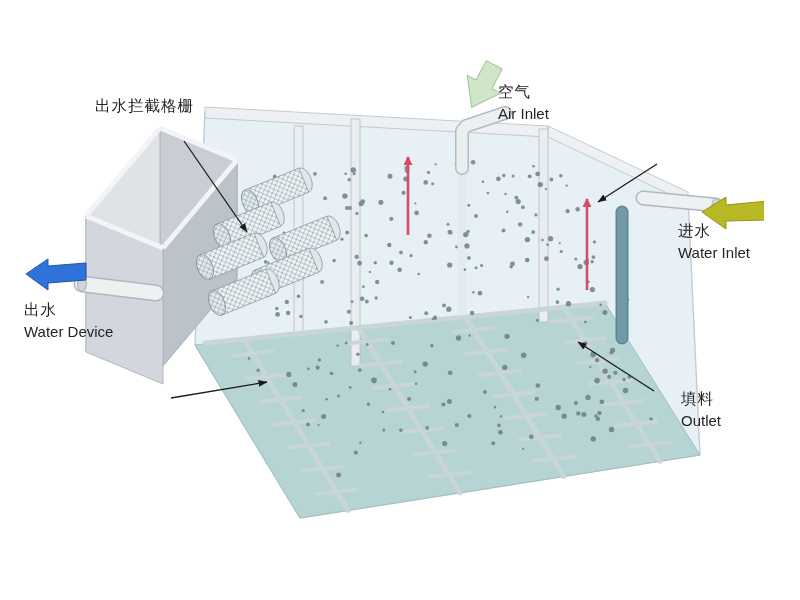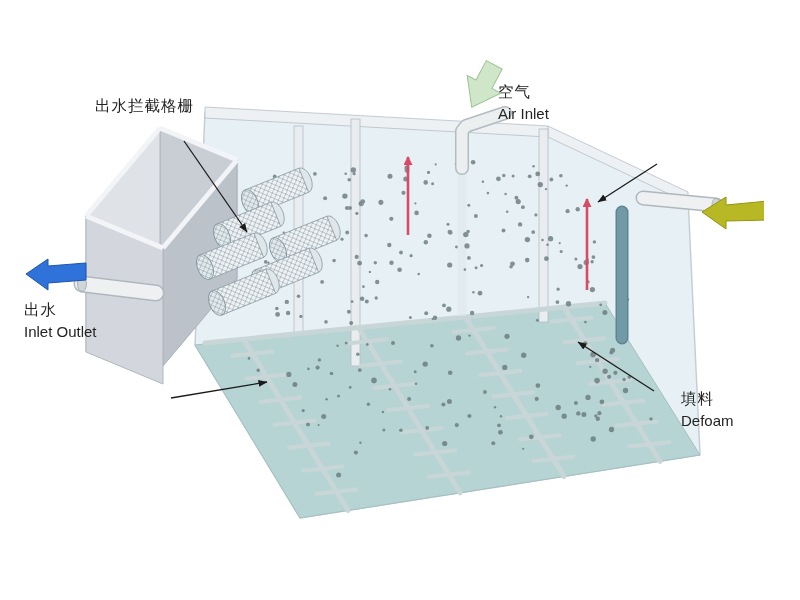--- a/index.html
+++ b/index.html
@@ -379,21 +379,25 @@
     </g>
   </svg>
 
   <div class="lbl" style="left:95px;top:94px">
     <div class="zh">出水拦截格栅</div>
   </div>
   <div class="lbl" style="left:498px;top:80px">
     <div class="zh">空气</div>
     <div class="en">Air Inlet</div>
   </div>
+  <div class="lbl" style="left:678px;top:219px">
+    <div class="zh">进水</div>
+    <div class="en">Water Inlet</div>
+  </div>
   <div class="lbl" style="left:24px;top:298px">
     <div class="zh">出水</div>
-    <div class="en">Inlet Outlet</div>
+    <div class="en">Water Device</div>
   </div>
   <div class="lbl" style="left:681px;top:387px">
     <div class="zh">填料</div>
-    <div class="en">Defoam</div>
+    <div class="en">Outlet</div>
   </div>
 </div>
 
 </body></html>

